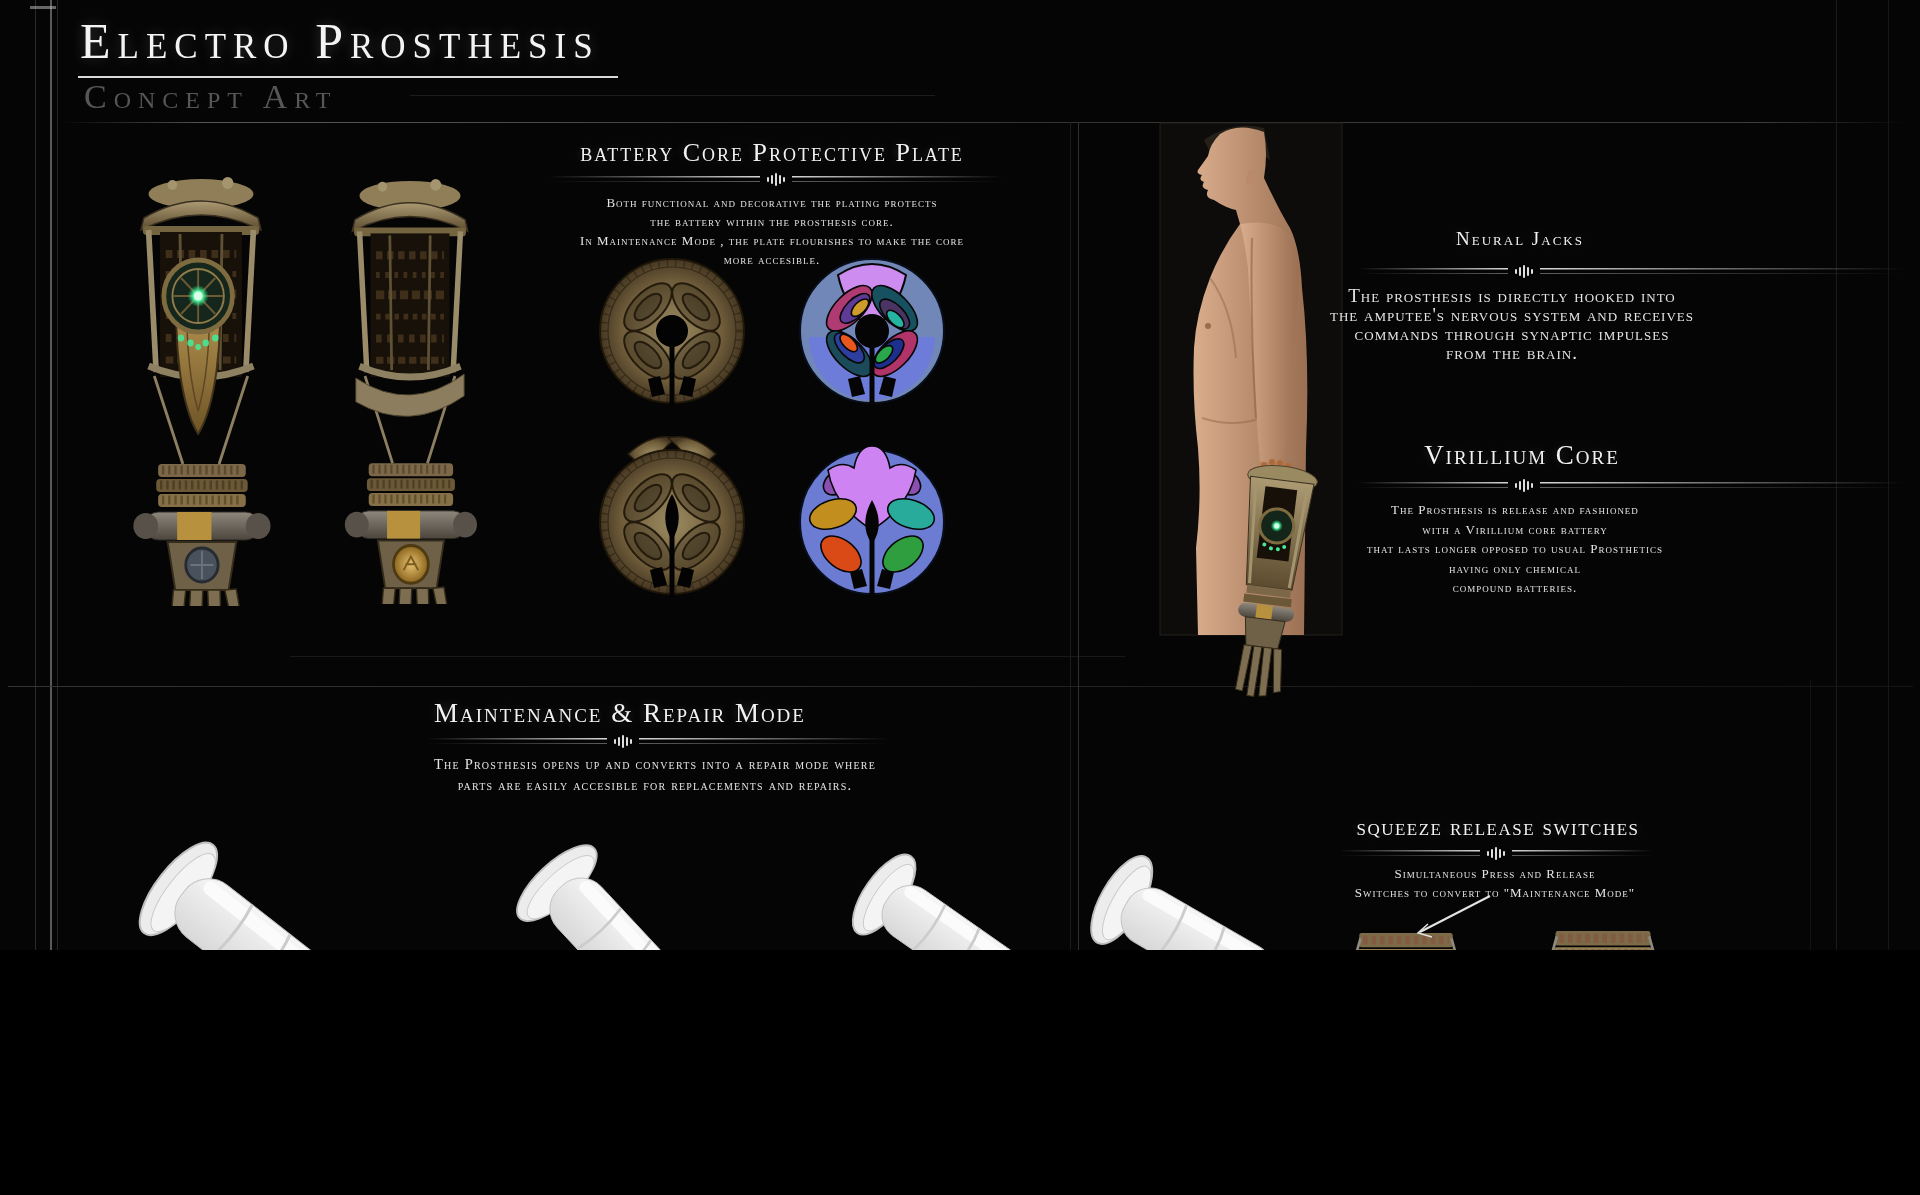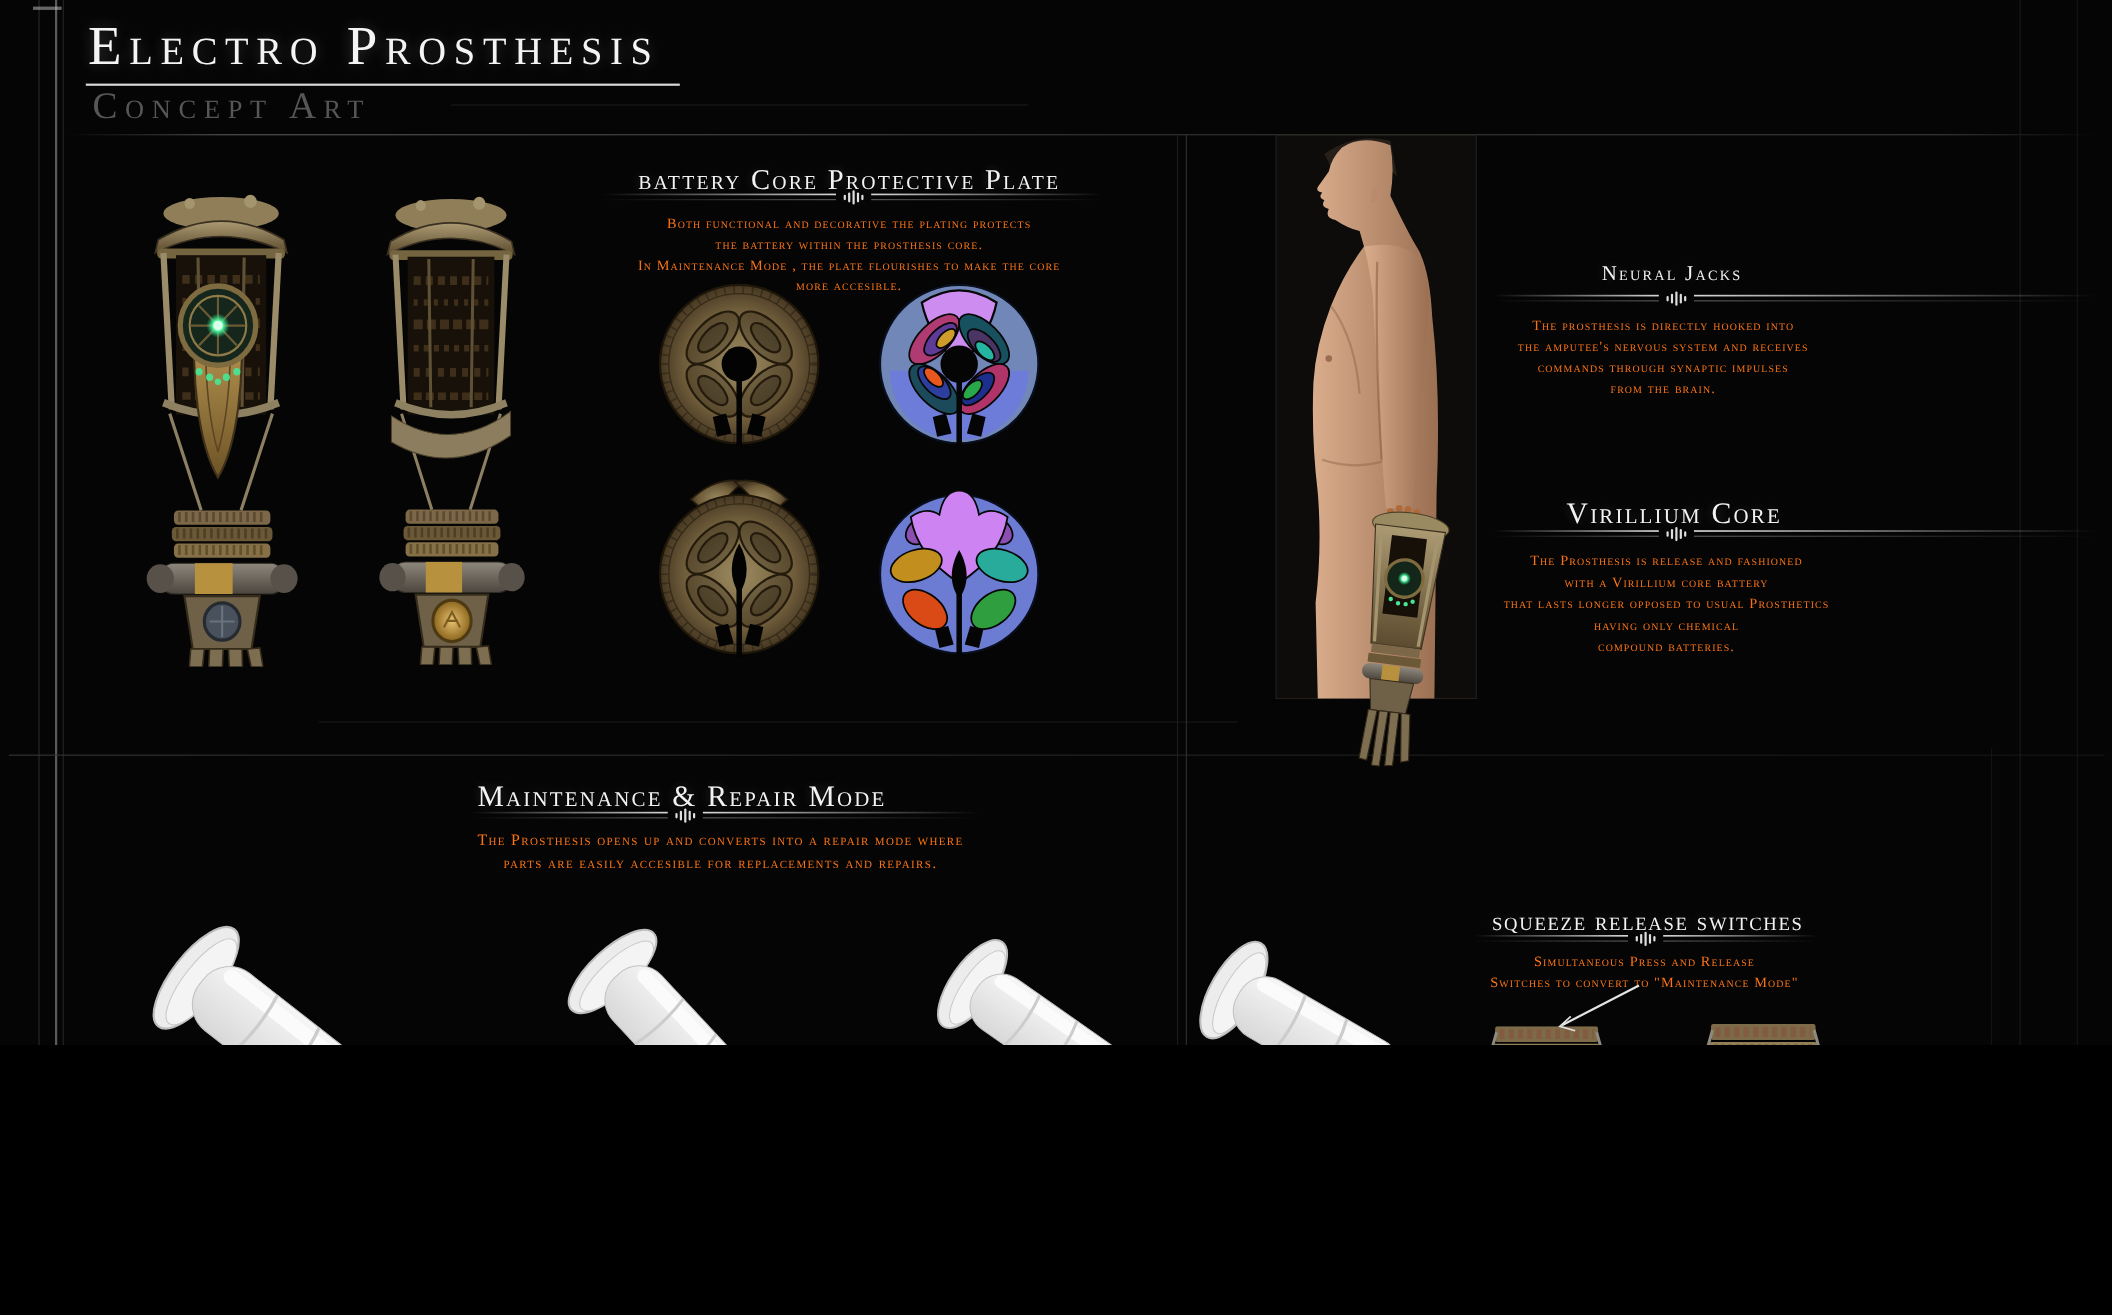--- a/index.html
+++ b/index.html
@@ -6,23 +6,23 @@
   .page{position:relative;width:1920px;height:950px;background:#050505;overflow:hidden;
         font-family:"Liberation Serif",serif;color:#ccc;}
   .abs{position:absolute;}
   .hline,.vline{position:absolute;pointer-events:none;}
   .h-title{position:absolute;left:78px;top:12px;font-size:50px;font-variant:small-caps;
            color:#f4f4f4;letter-spacing:7px;border-bottom:2px solid #d9d9d9;
            padding:0 18px 6px 2px;text-shadow:0 0 14px rgba(255,255,255,.22);white-space:nowrap;}
   .h-sub{position:absolute;left:84px;top:78px;font-size:34px;font-variant:small-caps;
          color:#565656;letter-spacing:7px;white-space:nowrap;}
   .sec-title{position:absolute;transform:translateX(-50%);font-variant:small-caps;color:#f2f2f2;
-             white-space:nowrap;text-shadow:0 1px 2px #000,0 0 10px rgba(255,255,255,.2);margin-top:11px;}
+             white-space:nowrap;text-shadow:0 1px 2px #000,0 0 10px rgba(255,255,255,.2);}
   .sec-para{position:absolute;transform:translateX(-50%);text-align:center;font-variant:small-caps;
-            color:#f97316;white-space:nowrap;}
+            color:#e5e5e5;white-space:nowrap;}
   .orn{position:absolute;display:flex;align-items:center;height:14px;}
   .orn .ll,.orn .rl{height:7px;}
   .orn .ll{background:
      linear-gradient(to right,rgba(230,230,230,0),rgba(238,238,238,.9)) 0 0/100% 1.5px no-repeat,
      linear-gradient(to right,rgba(150,150,150,0),rgba(165,165,165,.55)) 0 5px/100% 1px no-repeat;}
   .orn .rl{background:
      linear-gradient(to left,rgba(230,230,230,0),rgba(238,238,238,.9)) 0 0/100% 1.5px no-repeat,
      linear-gradient(to left,rgba(150,150,150,0),rgba(165,165,165,.55)) 0 5px/100% 1px no-repeat;}
   .eqg{display:flex;align-items:center;gap:2px;margin:0 7px;}
   .eqg i{display:block;width:2px;background:#dedede;border-radius:1px;}
@@ -440,21 +440,21 @@
     <span class="ll" style="width:150px"></span>
     <span class="eqg">
         <i></i>
         <i></i>
         <i></i>
         <i></i>
         <i></i>
       </span>
     <span class="rl" style="flex:1"></span>
   </div>
-  <div class="sec-para" style="left:1512px;top:286px;font-size:13px;letter-spacing:1px;line-height:19px;">
+  <div class="sec-para" style="left:1512px;top:286px;font-size:19px;letter-spacing:1px;line-height:19px;">
     <div>The prosthesis is directly hooked into</div>
     <div>the amputee's nervous system and receives</div>
     <div>commands through synaptic impulses</div>
     <div>from the brain.</div>
   </div>
 
   <div class="sec-title" style="left:1522px;top:440px;font-size:27px;letter-spacing:2px;">Virillium Core</div>
   <div class="orn" style="left:1358px;top:478px;width:548px;">
     <span class="ll" style="width:150px"></span>
     <span class="eqg">

